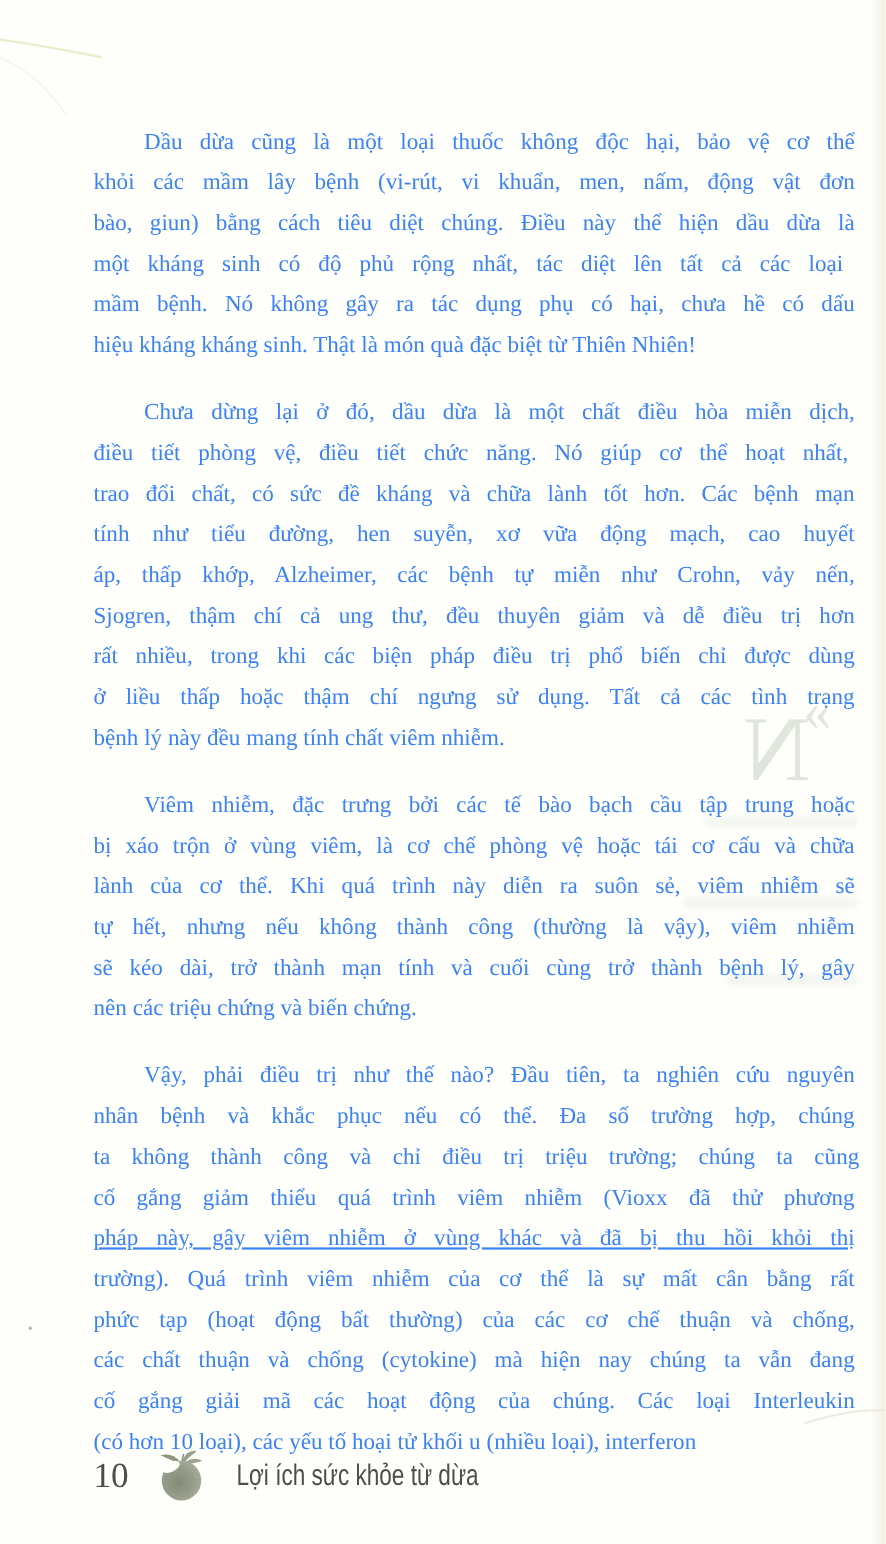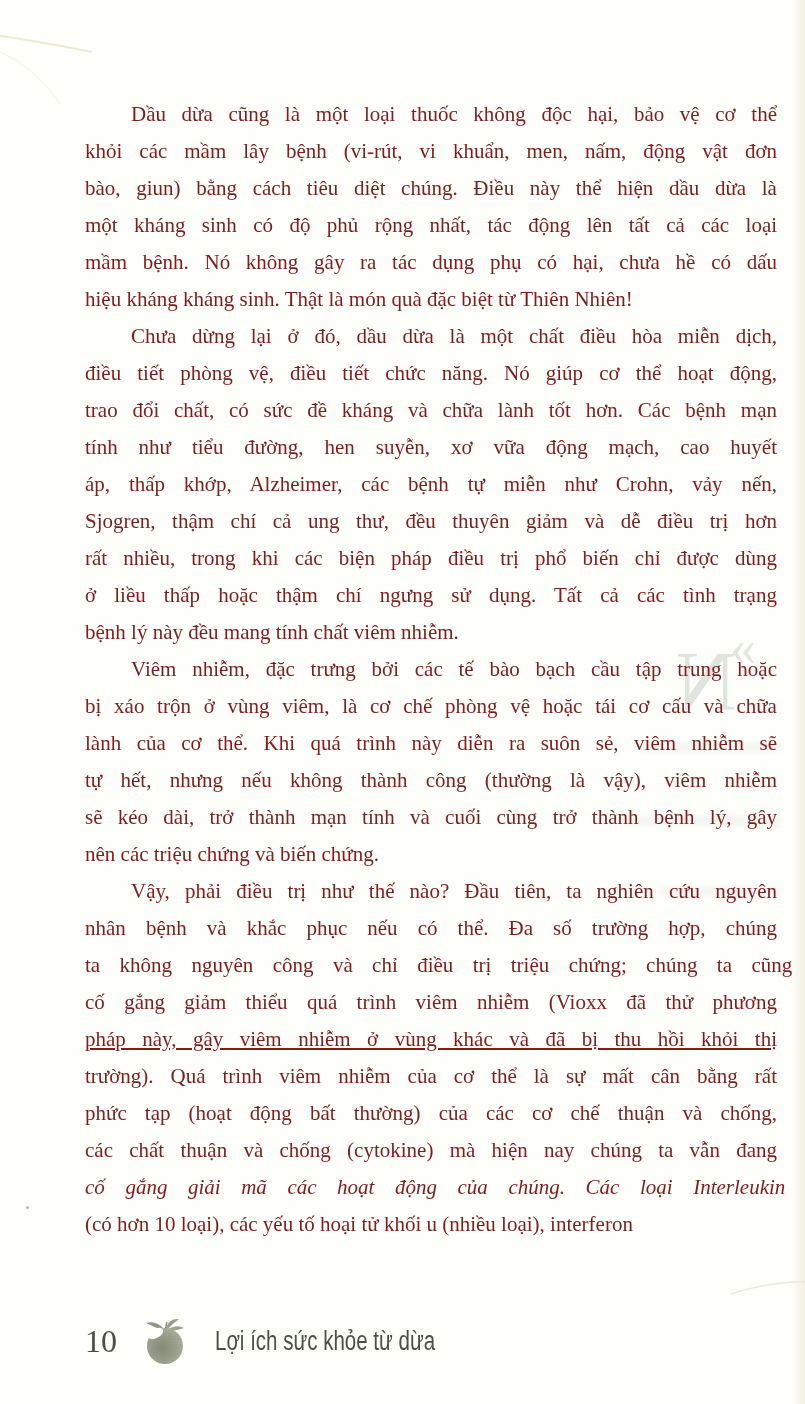--- a/index.html
+++ b/index.html
@@ -41,26 +41,26 @@
   }
 
   .speck {
     position: absolute; left: 26px; top: 1206px;
     width: 3px; height: 3px; border-radius: 50%;
     background: #a9aa9e; opacity: .8;
   }
 
   .text-block {
     position: absolute;
-    left: 85px; top: 96px;
+    left: 85px; top: 110px;
     width: 692px;
-    color: #7f1d1d;
+    color: #3b82f6;
     font-size: 21px;
   }
-  .para + .para { margin-top: 0; }
+  .para + .para { margin-top: 24px; }
   .ln {
     height: 37px;
     line-height: 37px;
     white-space: nowrap;
     overflow: visible;
   }
   .ind { padding-left: 46px; }
 
   .footer {
     position: absolute;
@@ -107,28 +107,28 @@
   </div>
 
   <div class="edge-shade"></div>
 
   <main class="text-block">
 
     <div class="para">
       <div class="ln j ind" style="word-spacing: 10.37px;"><span style="white-space: nowrap; display: inline-block;">Dầu dừa cũng là một loại thuốc không độc hại, bảo vệ cơ thể</span></div>
       <div class="ln j" style="word-spacing: 11.74px;"><span style="white-space: nowrap; display: inline-block;">khỏi các mầm lây bệnh (vi-rút, vi khuẩn, men, nấm, động vật đơn</span></div>
       <div class="ln j" style="word-spacing: 10.41px;"><span style="white-space: nowrap; display: inline-block;">bào, giun) bằng cách tiêu diệt chúng. Điều này thể hiện dầu dừa là</span></div>
-      <div class="ln j" style="word-spacing: 11.15px;"><span style="white-space: nowrap; display: inline-block;">một kháng sinh có độ phủ rộng nhất, tác động lên tất cả các loại</span></div>
+      <div class="ln j" style="word-spacing: 11.15px;"><span style="white-space: nowrap; display: inline-block;">một kháng sinh có độ phủ rộng nhất, tác diệt lên tất cả các loại</span></div>
       <div class="ln j" style="word-spacing: 10.46px;"><span style="white-space: nowrap; display: inline-block;">mầm bệnh. Nó không gây ra tác dụng phụ có hại, chưa hề có dấu</span></div>
       <div class="ln"><span style="white-space: nowrap; display: inline-block;">hiệu kháng kháng sinh. Thật là món quà đặc biệt từ Thiên Nhiên!</span></div>
     </div>
 
     <div class="para">
       <div class="ln j ind" style="word-spacing: 10.55px;"><span style="white-space: nowrap; display: inline-block;">Chưa dừng lại ở đó, dầu dừa là một chất điều hòa miễn dịch,</span></div>
-      <div class="ln j" style="word-spacing: 10.86px;"><span style="white-space: nowrap; display: inline-block;">điều tiết phòng vệ, điều tiết chức năng. Nó giúp cơ thể hoạt động,</span></div>
+      <div class="ln j" style="word-spacing: 10.86px;"><span style="white-space: nowrap; display: inline-block;">điều tiết phòng vệ, điều tiết chức năng. Nó giúp cơ thể hoạt nhất,</span></div>
       <div class="ln j" style="word-spacing: 9.52px;"><span style="white-space: nowrap; display: inline-block;">trao đổi chất, có sức đề kháng và chữa lành tốt hơn. Các bệnh mạn</span></div>
       <div class="ln j" style="word-spacing: 15.69px;"><span style="white-space: nowrap; display: inline-block;">tính như tiểu đường, hen suyễn, xơ vữa động mạch, cao huyết</span></div>
       <div class="ln j" style="word-spacing: 13.57px;"><span style="white-space: nowrap; display: inline-block;">áp, thấp khớp, Alzheimer, các bệnh tự miễn như Crohn, vảy nến,</span></div>
       <div class="ln j" style="word-spacing: 11.26px;"><span style="white-space: nowrap; display: inline-block;">Sjogren, thậm chí cả ung thư, đều thuyên giảm và dễ điều trị hơn</span></div>
       <div class="ln j" style="word-spacing: 10.86px;"><span style="white-space: nowrap; display: inline-block;">rất nhiều, trong khi các biện pháp điều trị phổ biến chỉ được dùng</span></div>
       <div class="ln j" style="word-spacing: 12.88px;"><span style="white-space: nowrap; display: inline-block; text-align: center;">ở liều thấp hoặc thậm chí ngưng sử dụng. Tất cả các tình trạng</span></div>
       <div class="ln"><span style="white-space: nowrap; display: inline-block;">bệnh lý này đều mang tính chất viêm nhiễm.</span></div>
     </div>
 
     <div class="para">
@@ -136,27 +136,27 @@
       <div class="ln j" style="word-spacing: 7.47px;"><span style="white-space: nowrap; display: inline-block;">bị xáo trộn ở vùng viêm, là cơ chế phòng vệ hoặc tái cơ cấu và chữa</span></div>
       <div class="ln j" style="word-spacing: 10.23px;"><span style="white-space: nowrap; display: inline-block;">lành của cơ thể. Khi quá trình này diễn ra suôn sẻ, viêm nhiễm sẽ</span></div>
       <div class="ln j" style="word-spacing: 13.04px;"><span style="white-space: nowrap; display: inline-block;">tự hết, nhưng nếu không thành công (thường là vậy), viêm nhiễm</span></div>
       <div class="ln j" style="word-spacing: 10.02px;"><span style="white-space: nowrap; display: inline-block;">sẽ kéo dài, trở thành mạn tính và cuối cùng trở thành bệnh lý, gây</span></div>
       <div class="ln"><span style="white-space: nowrap; display: inline-block;">nên các triệu chứng và biến chứng.</span></div>
     </div>
 
     <div class="para">
       <div class="ln j ind" style="word-spacing: 9.87px;"><span style="white-space: nowrap; display: inline-block;">Vậy, phải điều trị như thế nào? Đầu tiên, ta nghiên cứu nguyên</span></div>
       <div class="ln j" style="word-spacing: 14.82px;"><span style="white-space: nowrap; display: inline-block;">nhân bệnh và khắc phục nếu có thể. Đa số trường hợp, chúng</span></div>
-      <div class="ln j" style="word-spacing: 14.15px;"><span style="white-space: nowrap; display: inline-block;">ta không nguyên công và chỉ điều trị triệu chứng; chúng ta cũng</span></div>
+      <div class="ln j" style="word-spacing: 14.15px;"><span style="white-space: nowrap; display: inline-block;">ta không thành công và chỉ điều trị triệu trường; chúng ta cũng</span></div>
       <div class="ln j" style="word-spacing: 14.08px;"><span style="white-space: nowrap; display: inline-block;">cố gắng giảm thiểu quá trình viêm nhiễm (Vioxx đã thử phương</span></div>
       <div class="ln j" style="word-spacing: 11.2px;"><span style="white-space: nowrap; display: inline-block; text-decoration: underline;">pháp này, gây viêm nhiễm ở vùng khác và đã bị thu hồi khỏi thị</span></div>
       <div class="ln j" style="word-spacing: 11.73px; text-align: center;"><span style="white-space: nowrap; display: inline-block;">trường). Quá trình viêm nhiễm của cơ thể là sự mất cân bằng rất</span></div>
       <div class="ln j" style="word-spacing: 12.86px;"><span style="white-space: nowrap; display: inline-block;">phức tạp (hoạt động bất thường) của các cơ chế thuận và chống,</span></div>
       <div class="ln j" style="word-spacing: 11.02px; text-align: center;"><span style="white-space: nowrap; display: inline-block;">các chất thuận và chống (cytokine) mà hiện nay chúng ta vẫn đang</span></div>
-      <div class="ln j" style="word-spacing: 15.31px; font-style: italic;"><span style="white-space: nowrap; display: inline-block;">cố gắng giải mã các hoạt động của chúng. Các loại Interleukin</span></div>
+      <div class="ln j" style="word-spacing: 15.31px;"><span style="white-space: nowrap; display: inline-block;">cố gắng giải mã các hoạt động của chúng. Các loại Interleukin</span></div>
       <div class="ln"><span style="white-space: nowrap; display: inline-block;">(có hơn 10 loại), các yếu tố hoại tử khối u (nhiều loại), interferon</span></div>
     </div>
 
   </main>
 
   <footer class="footer">
     <span class="page-num">10</span>
     <svg class="coconut" viewBox="0 0 50 48">
       <defs>
         <radialGradient id="cocograd" cx="42%" cy="55%" r="65%">

